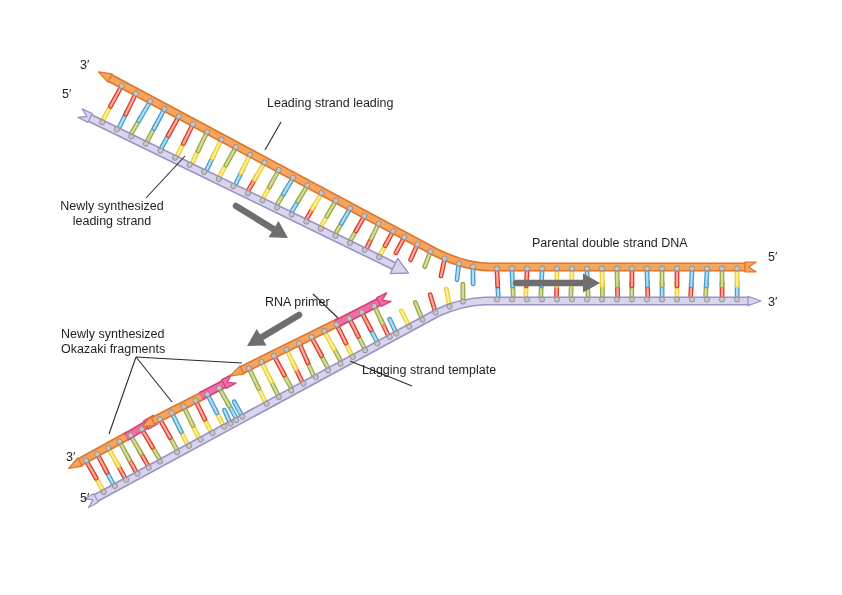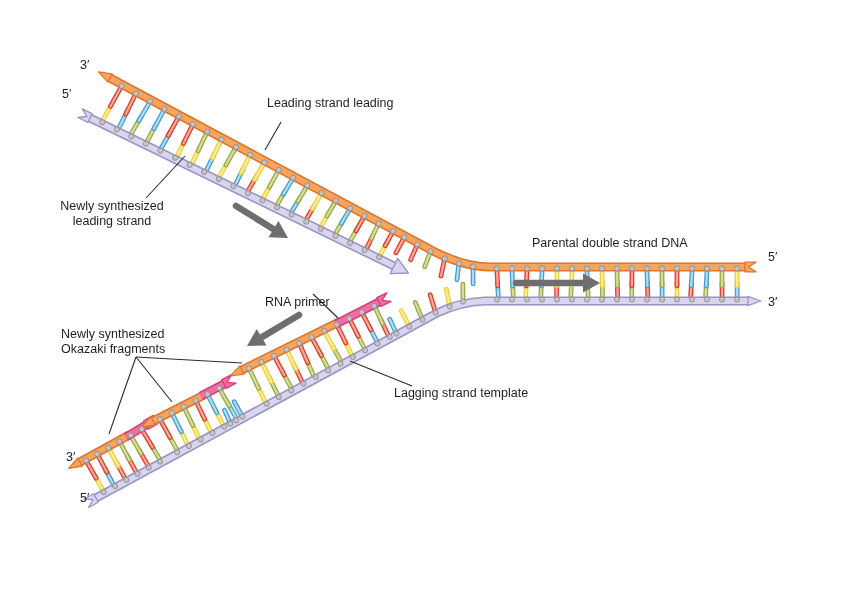--- a/index.html
+++ b/index.html
@@ -497,16 +497,16 @@
   <div class="dlabel" style="left: 62px; top: 87px;">5′</div>
   <div class="dlabel" style="left: 267px; top: 96px;">Leading strand leading</div>
   <div class="dlabel" style="left: 57px; top: 199px; width: 110px; text-align: center;">Newly synthesized
 leading strand</div>
   <div class="dlabel" style="left: 532px; top: 236px;">Parental double strand DNA</div>
   <div class="dlabel" style="left: 768px; top: 250px;">5′</div>
   <div class="dlabel" style="left: 768px; top: 295px;">3′</div>
   <div class="dlabel" style="left: 265px; top: 279px; margin-top: 16px;">RNA primer</div>
   <div class="dlabel" style="left: 61px; top: 327px;">Newly synthesized
 Okazaki fragments</div>
-  <div class="dlabel" style="left: 362px; top: 386px; margin-left: 32px;">Lagging strand template</div>
+  <div class="dlabel" style="left: 362px; top: 363px;">Lagging strand template</div>
   <div class="dlabel" style="left: 66px; top: 450px;">3′</div>
   <div class="dlabel" style="left: 80px; top: 491px;">5′</div>
 </div>
 
 </body></html>

